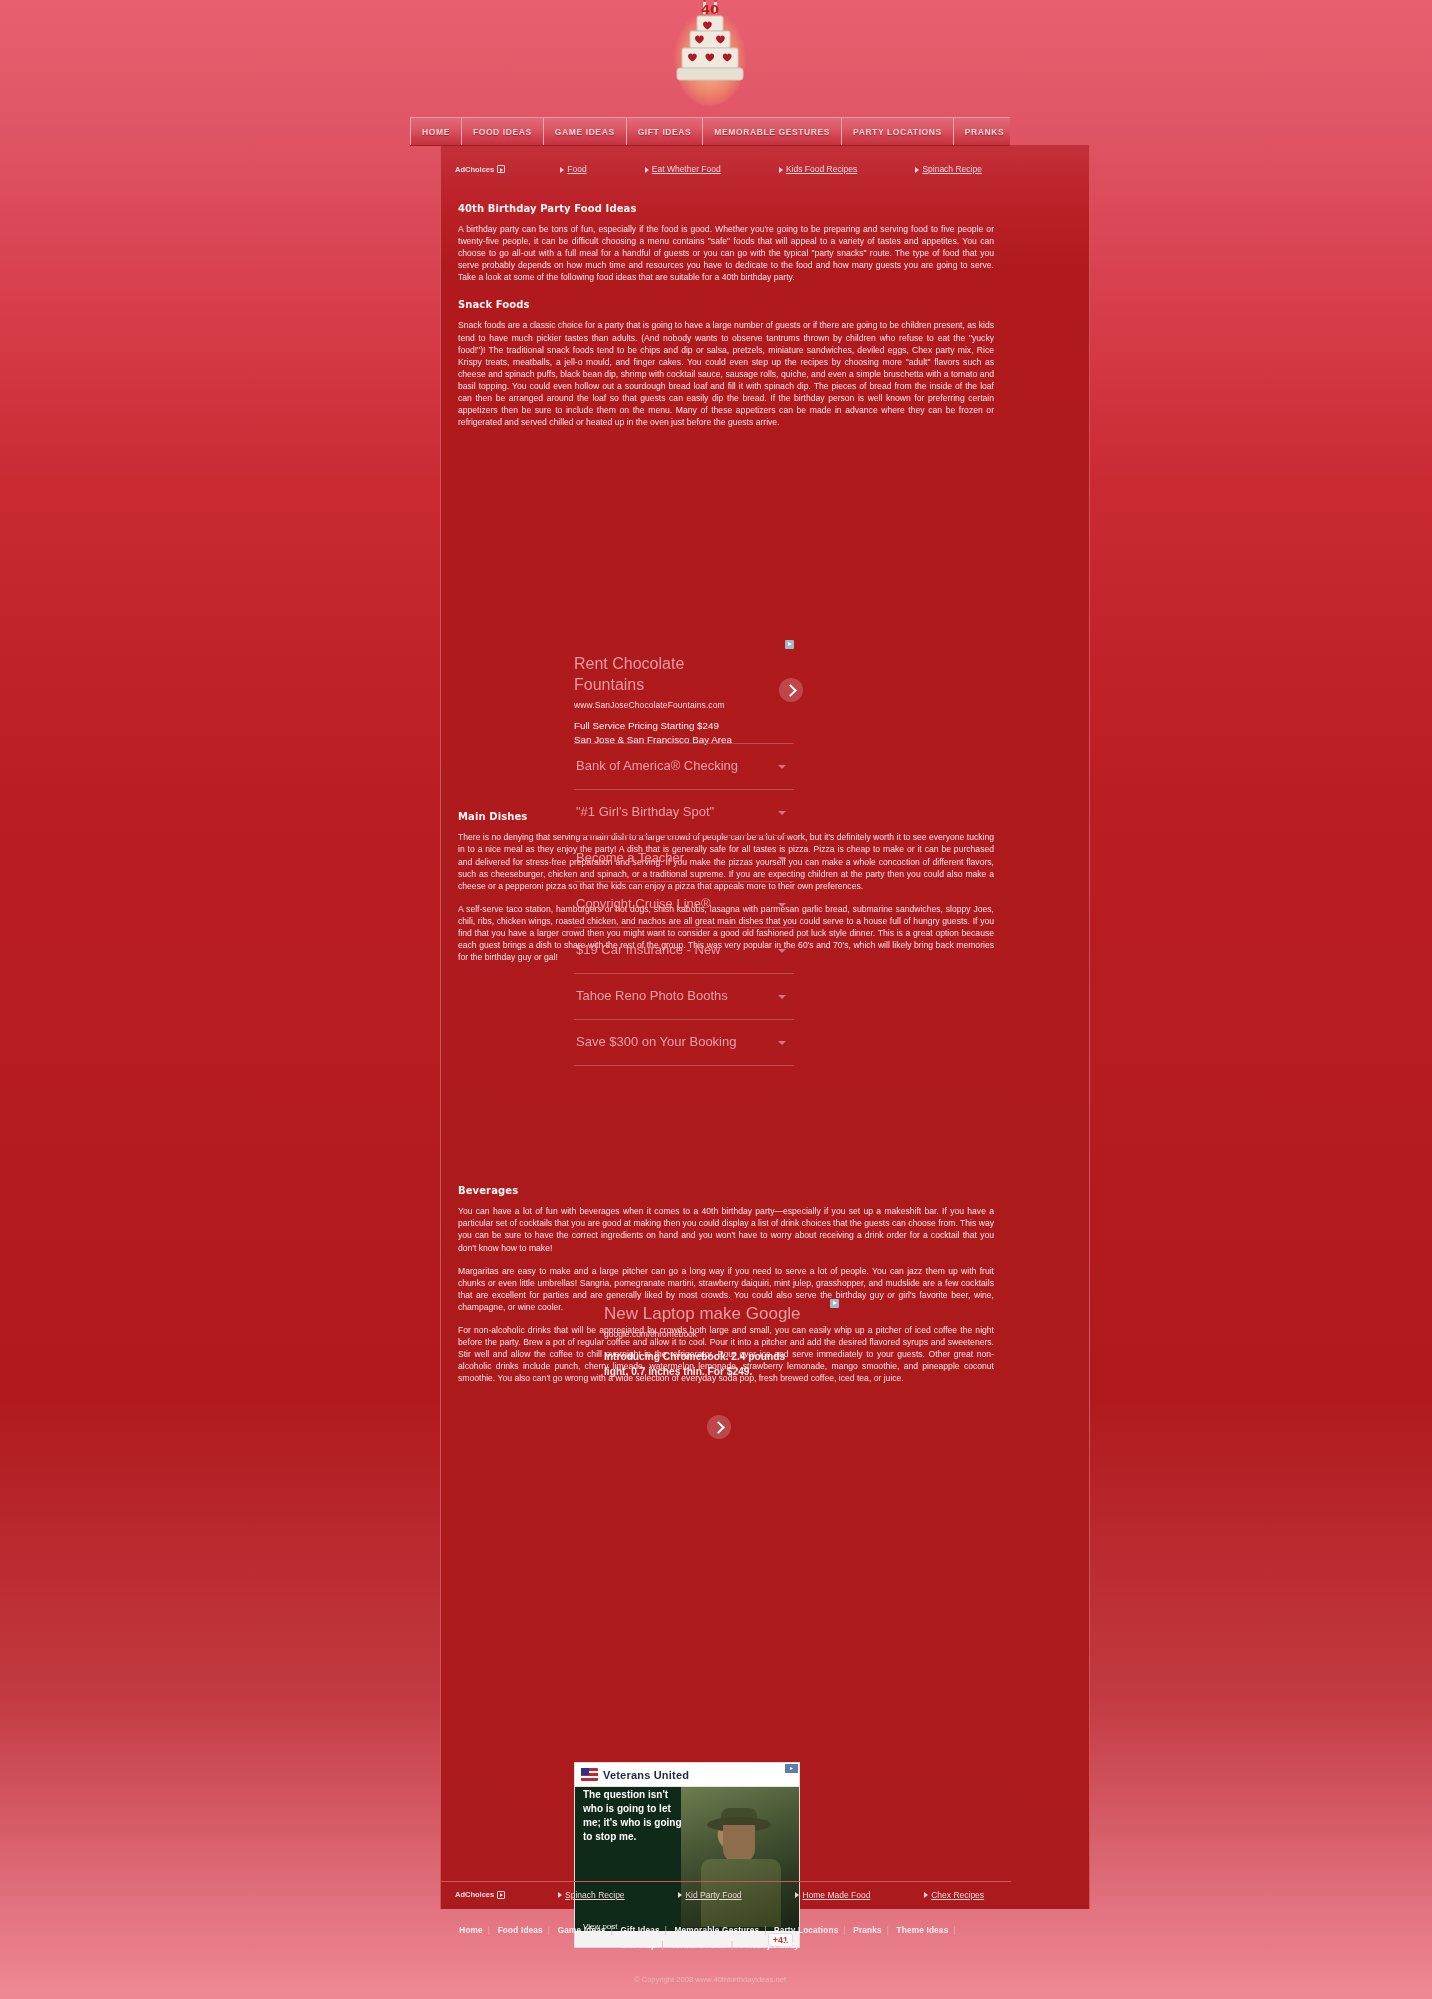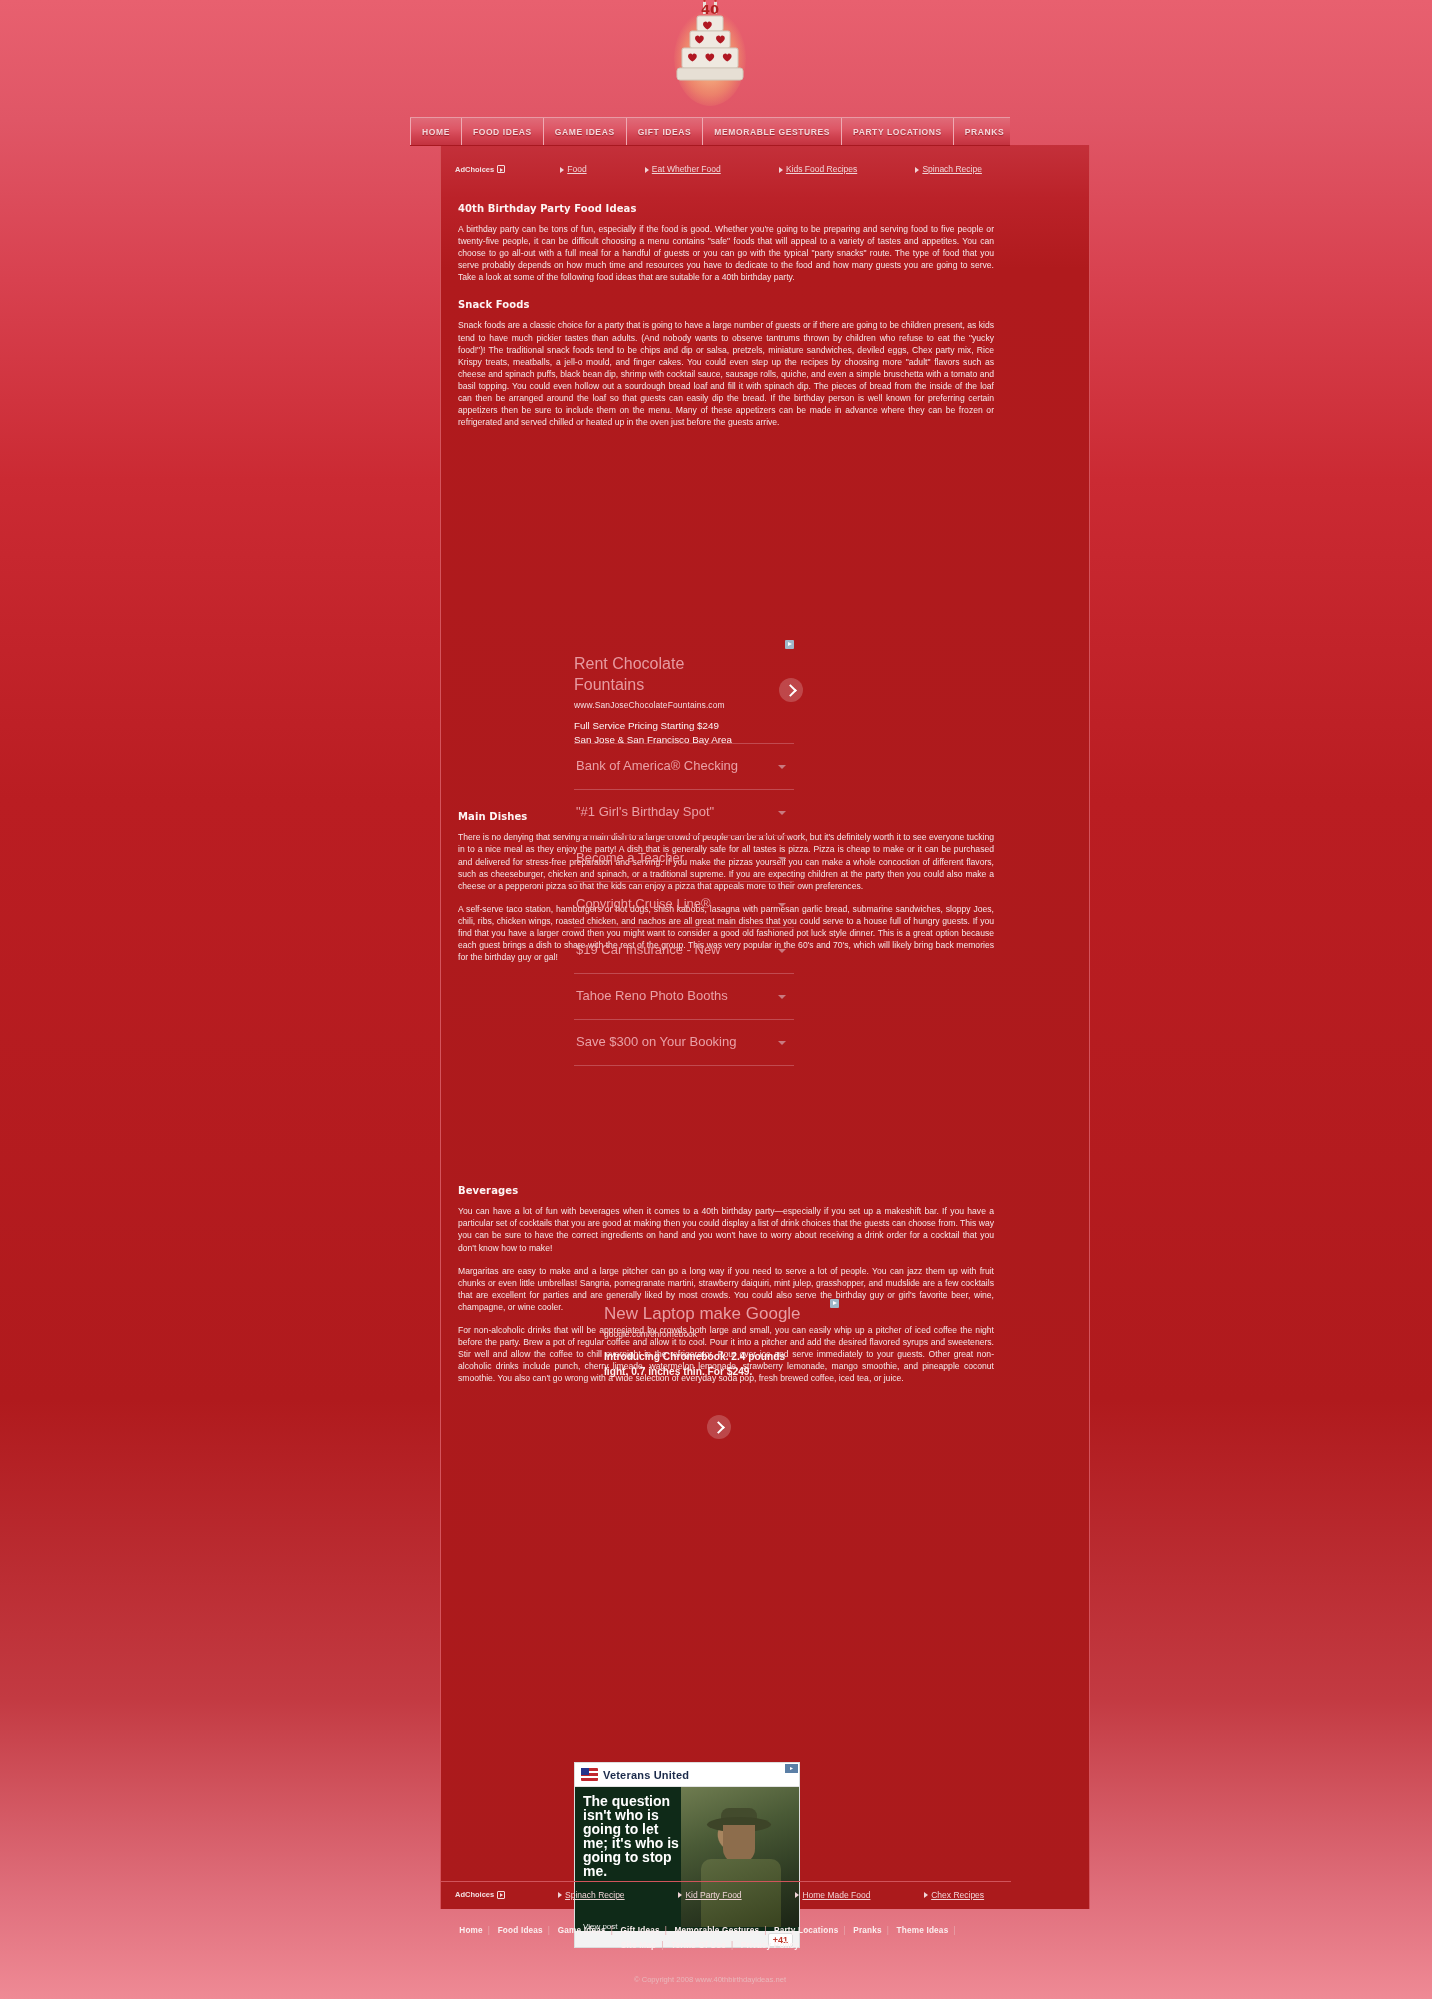--- a/index.html
+++ b/index.html
@@ -374,23 +374,23 @@
   }
   .vu-torso {
     position: absolute;
     left: 20px; top: 72px;
     width: 80px; height: 68px;
     background: linear-gradient(160deg,#5d6a40, #39431f);
     border-radius: 10px 10px 0 0;
   }
   .vu-headline {
     position: absolute;
-    left: 8px; top: 7px;
+    left: 8px; top: 1px;
     width: 100px;
-    font-size: 14px;
+    font-size: 10px;
     line-height: 14px;
     font-weight: bold;
     color: #fff;
   }
   .vu-viewpost {
     position: absolute;
     left: 8px; bottom: 18px;
     font-size: 8px;
     color: #e8e8e8;
     cursor: pointer;

